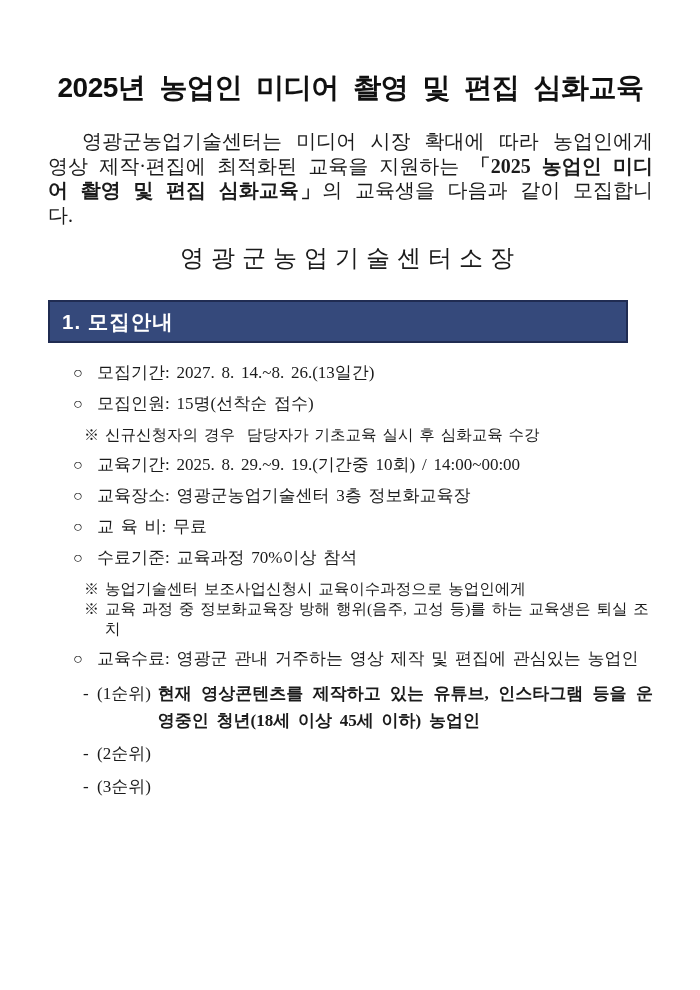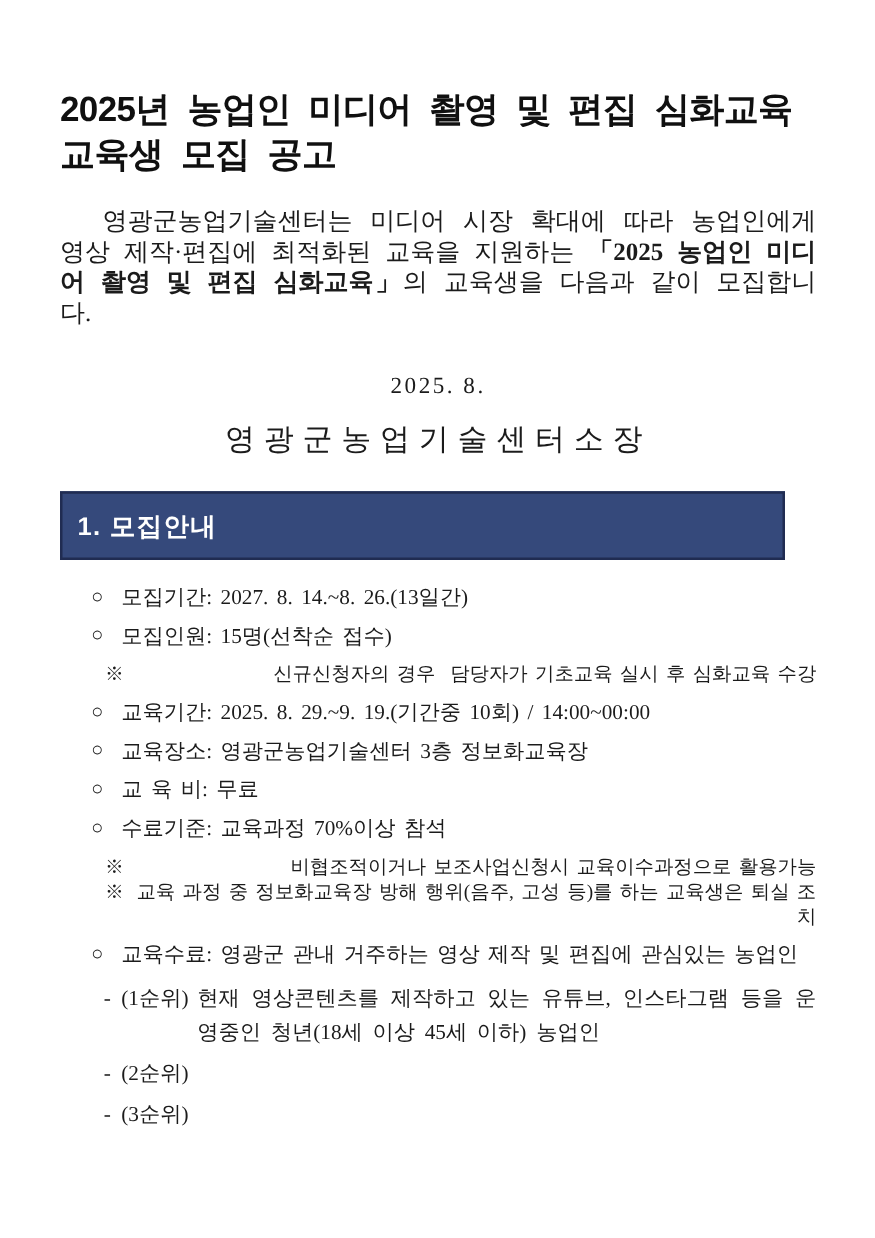--- a/index.html
+++ b/index.html
@@ -17,20 +17,21 @@
   .page {
     box-sizing: border-box;
     width: 700px;
     height: 990px;
     padding: 0 47px 0 48px;
     background: #ffffff;
   }
   
   .title {
     margin: 70px 0 0 0;
+    text-align: center;
     font-family: "Liberation Sans", "DejaVu Sans", sans-serif;
     font-weight: bold;
     font-size: 28px;
     line-height: 36px;
     letter-spacing: -0.5px;
     word-spacing: 7px;
     color: #101010;
   }
   .t-line { display: block; }
   
@@ -54,21 +55,21 @@
     margin-top: 15px;
     text-align: center;
     font-size: 24px;
     letter-spacing: 7px;
   }
   
   .section-bar {
     margin-top: 26px;
     box-sizing: border-box;
     width: 580px;
-    height: 55px;
+    height: 43px;
     background: var(--bar-bg, #35497B);
     border: 2px solid var(--bar-border, #202C52);
     display: flex;
     align-items: center;
     padding-left: 12px;
     font-family: "Liberation Sans", "DejaVu Sans", sans-serif;
     font-weight: bold;
     font-size: 20.5px;
     letter-spacing: 1px;
     color: #ffffff;
@@ -90,48 +91,47 @@
     font-size: 16px;
   }
   .circle { padding-left: 25px; }
   .circle .text { flex: 1; word-spacing: 2.5px; }
   .note {
     padding-left: 36px;
     font-size: 15.5px;
     margin-bottom: 10px;
   }
   .note .marker { width: 21px; font-size: 15px; }
-  .note .text { flex: 1; word-spacing: 2px; text-align: right; }
+  .note .text { flex: 1; word-spacing: 2px; }
   .note-tight { margin-bottom: 0; }
   .sub {
     padding-left: 35px;
     line-height: 27px;
     margin-bottom: 6px;
   }
   .sub .dash { flex: none; width: 14px; }
   .sub .label { flex: none; margin-right: 7px; }
   .sub .stext {
     flex: 1;
     text-align: justify;
     word-spacing: 3.5px;
+    font-weight: bold;
   }
 </style>
 </head>
 <body>
 
 <div class="page">
 
   <h1 class="title">
     <span class="t-line">2025년 농업인 미디어 촬영 및 편집 심화교육</span>
-    <span class="t-line">교육생 모집 공고</span>
   </h1>
 
   <p class="intro"><span>영광군농업기술센터는 미디어 시장 확대에 따라 농업인에게 영상 제작·편집에 최적화된 교육을 지원하는 </span><span class="b">「2025 농업인 미디어 촬영 및 편집 심화교육」</span><span>의 교육생을 다음과 같이 모집합니다.</span></p>
 
-  <div class="date">2025. 8.</div>
 
   <div class="signer">영광군농업기술센터소장</div>
 
   <div class="section-bar">
     <span>1. 모집안내</span>
   </div>
 
   <div class="list">
 
     <div class="item circle">
@@ -164,21 +164,21 @@
       <span class="text">교 육 비: 무료</span>
     </div>
 
     <div class="item circle">
       <span class="marker">○</span>
       <span class="text">수료기준: 교육과정 70%이상 참석</span>
     </div>
 
     <div class="item note note-tight">
       <span class="marker">※</span>
-      <span class="text">비협조적이거나 보조사업신청시 교육이수과정으로 활용가능</span>
+      <span class="text">농업기술센터 보조사업신청시 교육이수과정으로 농업인에게</span>
     </div>
 
     <div class="item note">
       <span class="marker">※</span>
       <span class="text">교육 과정 중 정보화교육장 방해 행위(음주, 고성 등)를 하는 교육생은 퇴실 조치</span>
     </div>
 
     <div class="item circle">
       <span class="marker">○</span>
       <span class="text">교육수료: 영광군 관내 거주하는 영상 제작 및 편집에 관심있는 농업인</span>

